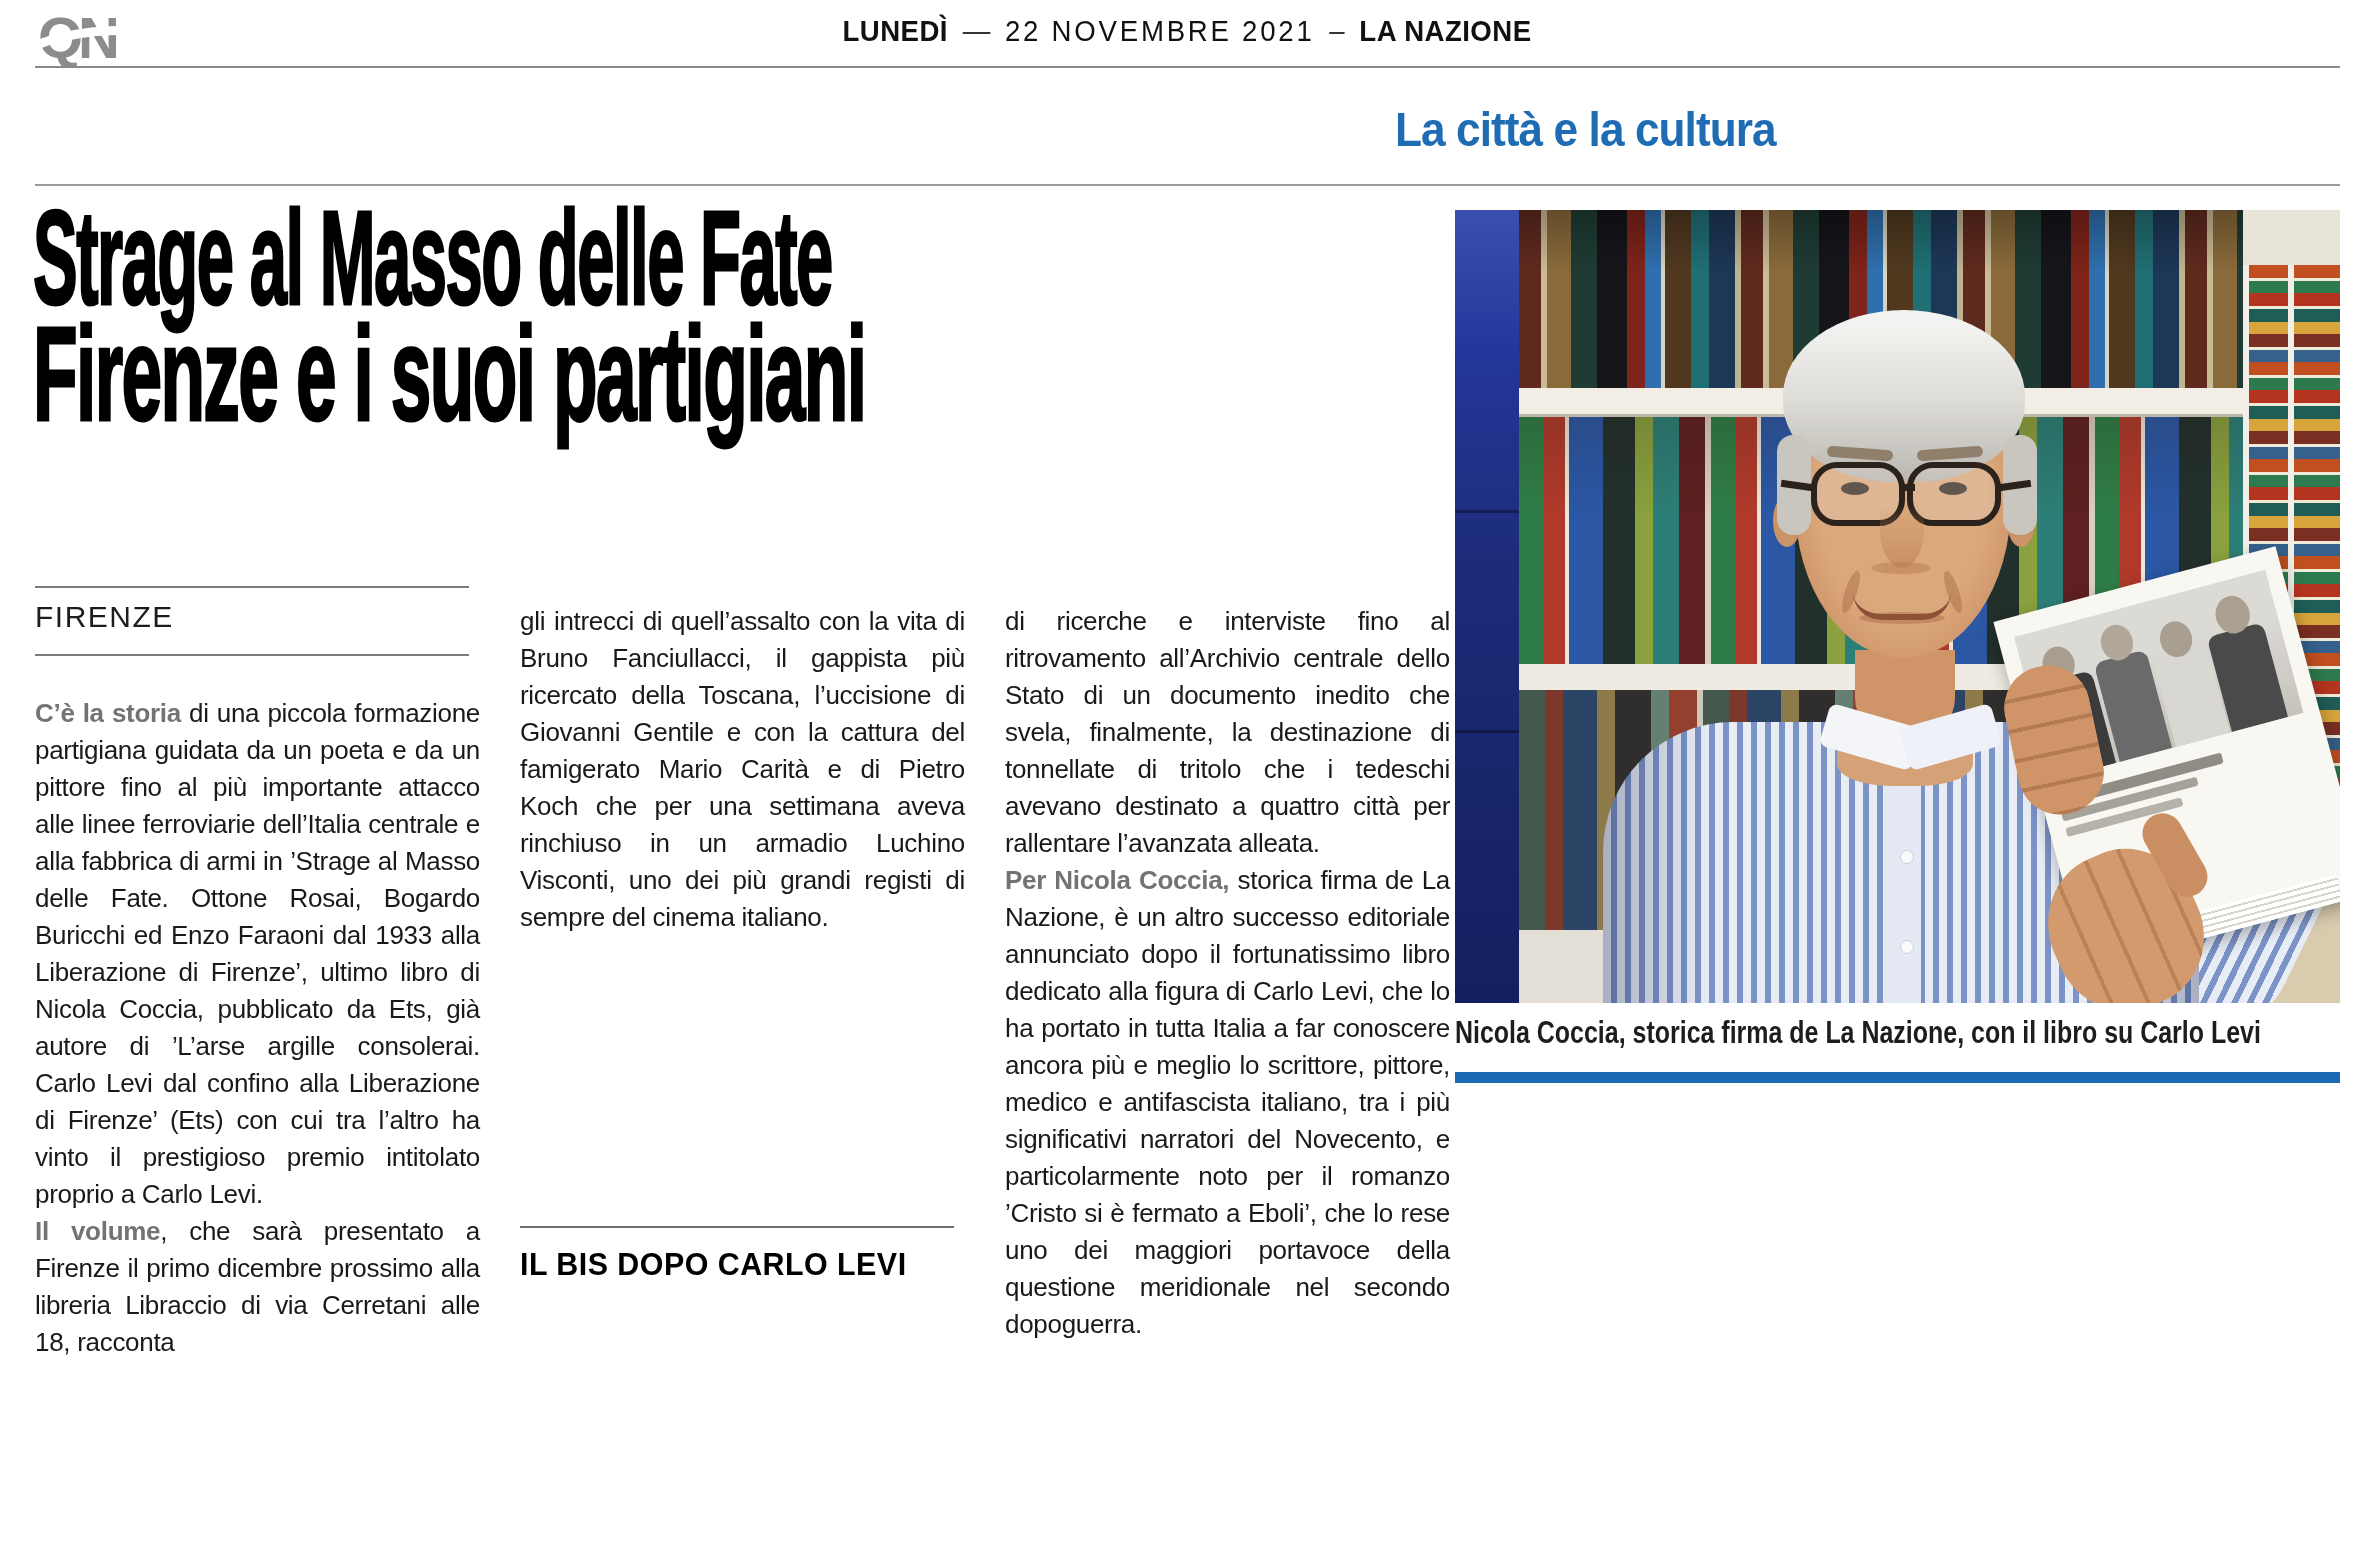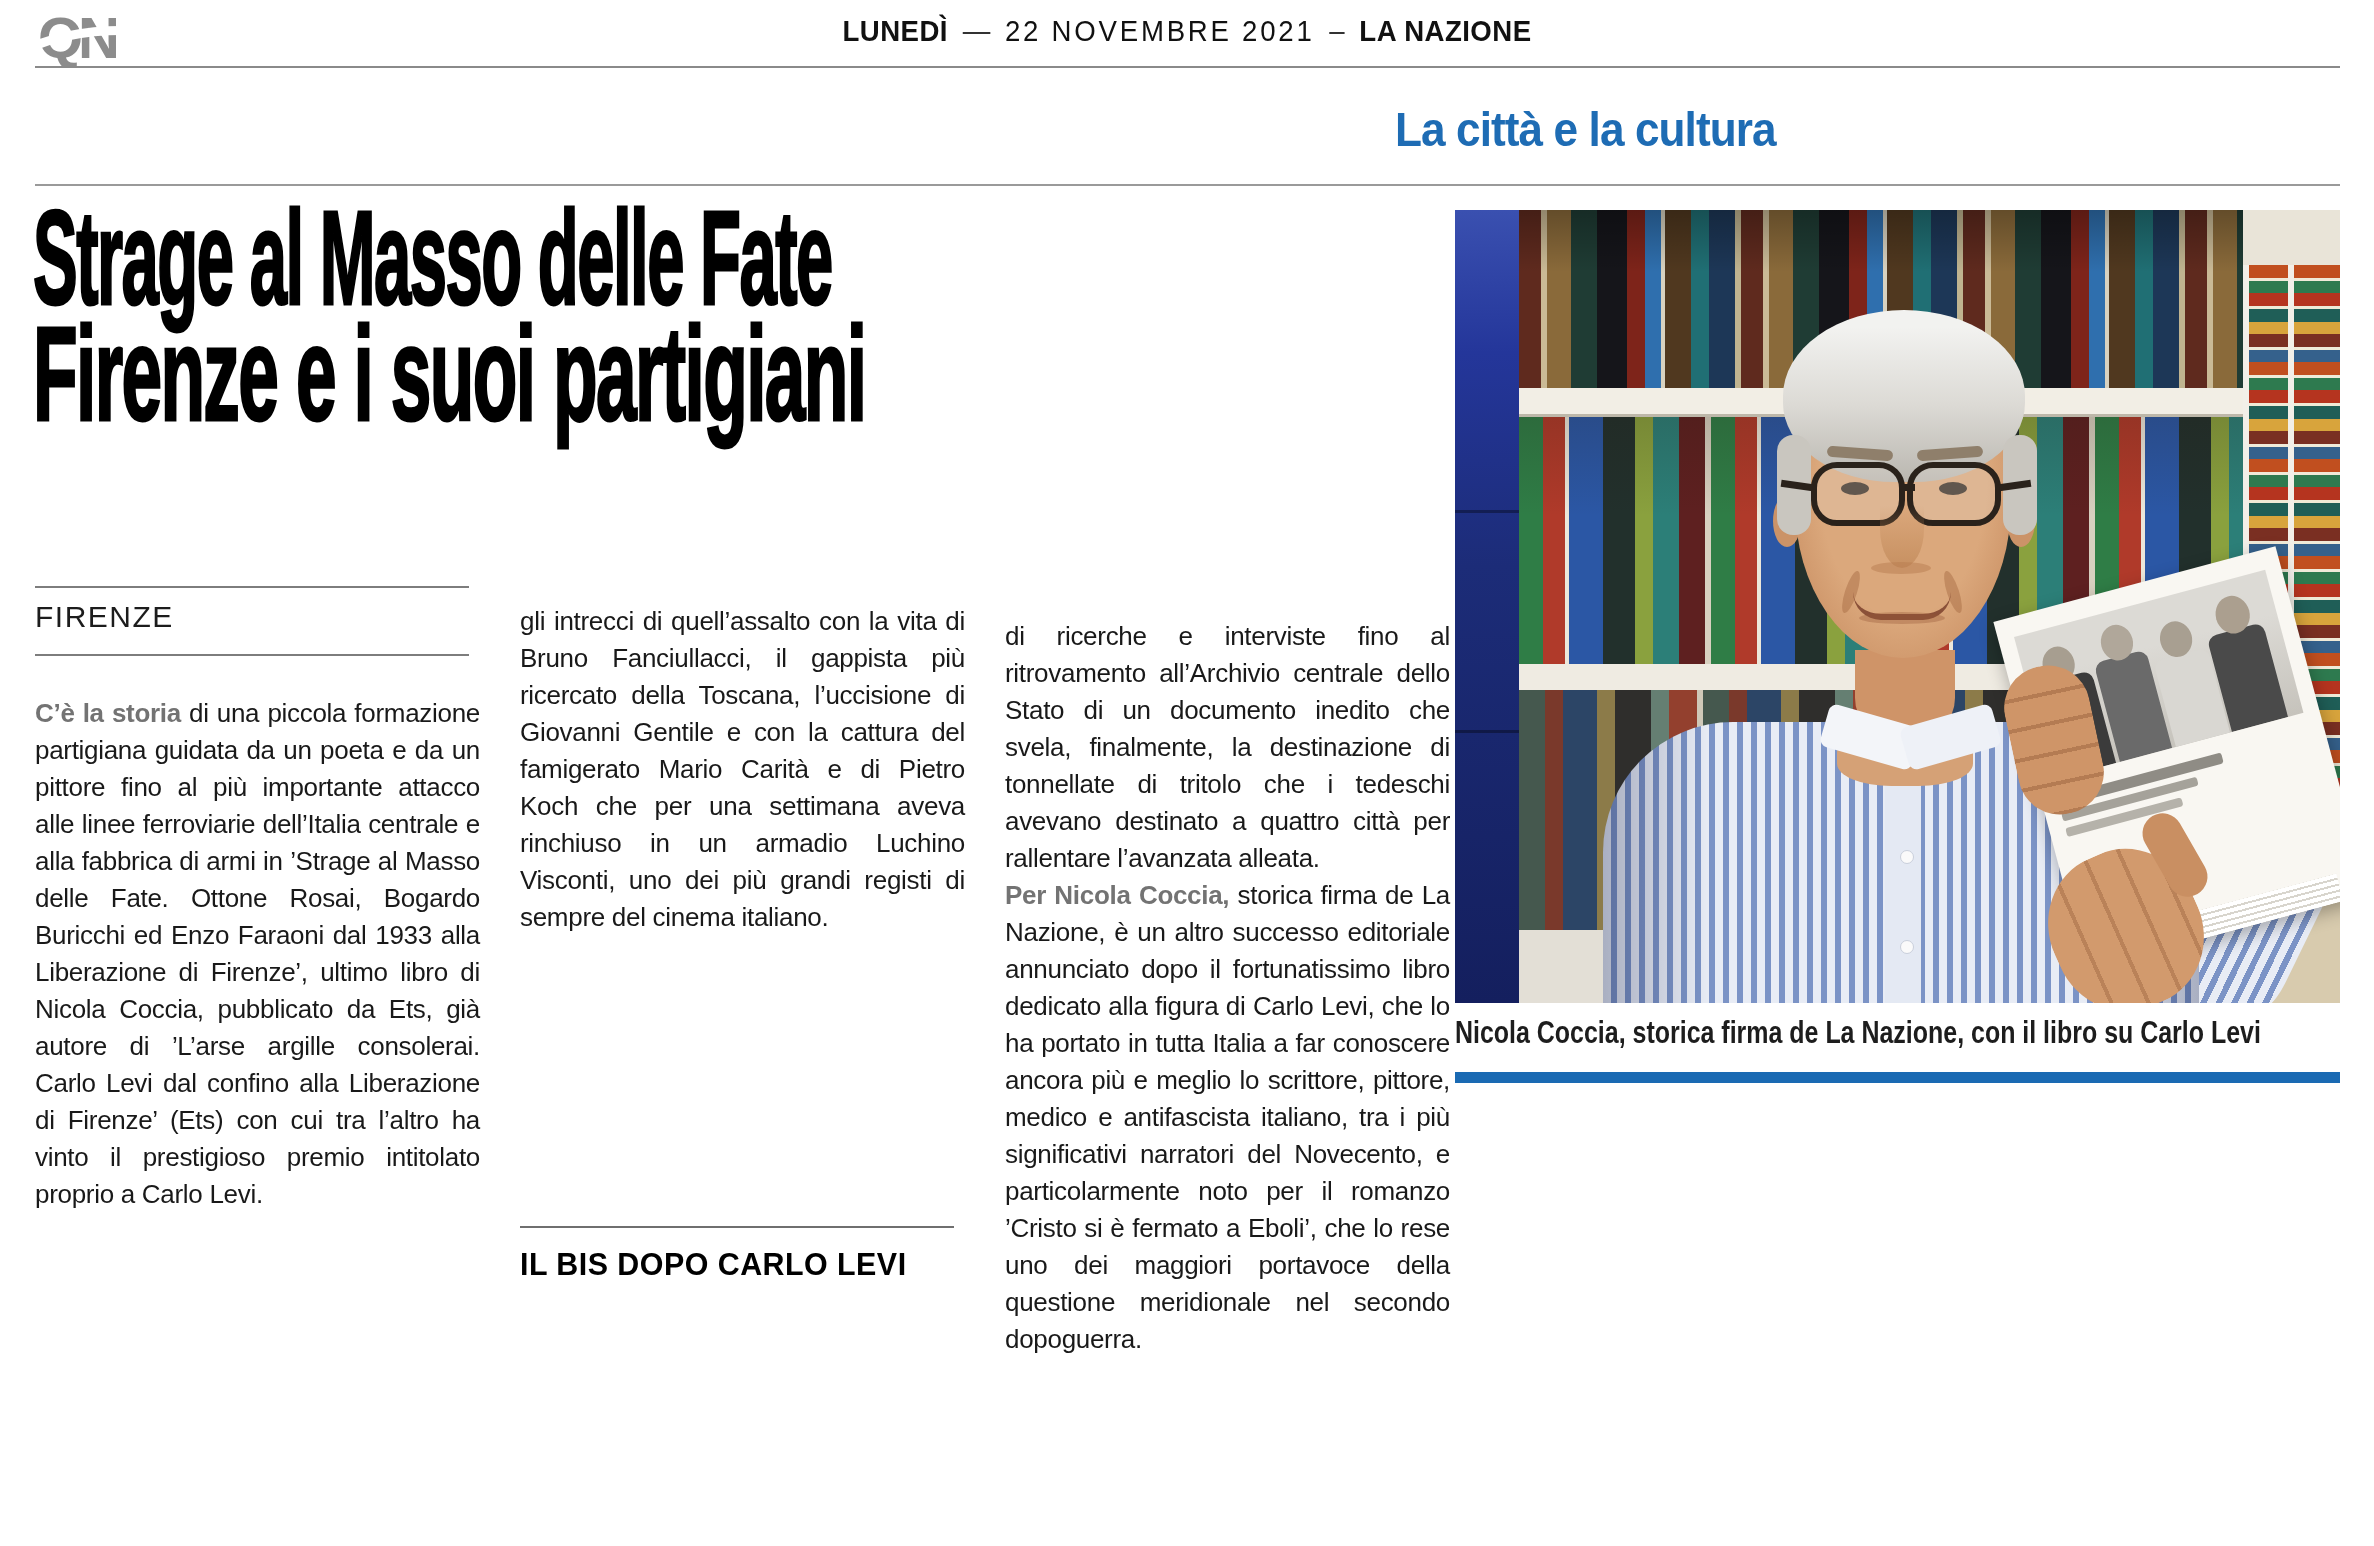--- a/index.html
+++ b/index.html
@@ -37,21 +37,21 @@
   .kicker{position:absolute;left:35px;top:600px;font-size:30px;letter-spacing:1.5px;color:#1c1c1c;}
   .kicker-rule-bottom{left:35px;top:654px;width:434px;background:#7d7d7d;}
 
   
   .col{position:absolute;width:445px;font-size:26px;line-height:37px;letter-spacing:-.3px;
        text-align:justify;color:#191919;}
   .col p{margin:0;}
   .col strong{font-weight:bold;color:#737373;}
   .col1{left:35px;top:695px;}
   .col2{left:520px;top:603px;}
-  .col3{left:1005px;top:603px;margin-top:15px;}
+  .col3{left:1005px;top:603px;}
 
   
   .crosshead-rule{left:520px;top:1226px;width:434px;background:#6f6f6f;}
   .crosshead{position:absolute;left:520px;top:1246px;font-size:32px;font-weight:bold;
              letter-spacing:.5px;color:#000;transform:scaleX(.95);transform-origin:0 0;
              white-space:nowrap;}
 
   
   .photo{position:absolute;left:1455px;top:210px;width:885px;height:793px;margin:0;
          overflow:hidden;background:#d7cfbf;}
@@ -179,20 +179,21 @@
     <span class="hl-line">Strage al Masso delle Fate</span>
     <span class="hl-line">Firenze e i suoi partigiani</span>
   </h1>
 
   <div class="rule kicker-rule-top"></div>
   <div class="kicker">FIRENZE</div>
   <div class="rule kicker-rule-bottom"></div>
 
   <div class="col col1">
       <p><strong>C’è la storia</strong> di una piccola formazione partigiana guidata da un poeta e da un pittore fino al più importante attacco alle linee ferroviarie dell’Italia centrale e alla fabbrica di armi in ’Strage al Masso delle Fate. Ottone Rosai, Bogardo Buricchi ed Enzo Faraoni dal 1933 alla Liberazione di Firenze’, ultimo libro di Nicola Coccia, pubblicato da Ets, già autore di ’L’arse argille consolerai. Carlo Levi dal confino alla Liberazione di Firenze’ (Ets) con cui tra l’altro ha vinto il prestigioso premio intitolato proprio a Carlo Levi.</p>
+      <p><strong>Il volume</strong>, che sarà presentato a Firenze il primo dicembre prossimo alla libreria Libraccio di via Cerretani alle 18, racconta</p>
     </div>
   <div class="col col2">
       <p>gli intrecci di quell’assalto con la vita di Bruno Fanciullacci, il gappista più ricercato della Toscana, l’uccisione di Giovanni Gentile e con la cattura del famigerato Mario Carità e di Pietro Koch che per una settimana aveva rinchiuso in un armadio Luchino Visconti, uno dei più grandi registi di sempre del cinema italiano.</p>
     </div>
   <div class="rule crosshead-rule"></div>
   <div class="crosshead">IL BIS DOPO CARLO LEVI</div>
   <div class="col col3">
       <p>di ricerche e interviste fino al ritrovamento all’Archivio centrale dello Stato di un documento inedito che svela, finalmente, la destinazione di tonnellate di tritolo che i tedeschi avevano destinato a quattro città per rallentare l’avanzata alleata.</p>
       <p><strong>Per Nicola Coccia,</strong> storica firma de La Nazione, è un altro successo editoriale annunciato dopo il fortunatissimo libro dedicato alla figura di Carlo Levi, che lo ha portato in tutta Italia a far conoscere ancora più e meglio lo scrittore, pittore, medico e antifascista italiano, tra i più significativi narratori del Novecento, e particolarmente noto per il romanzo ’Cristo si è fermato a Eboli’, che lo rese uno dei maggiori portavoce della questione meridionale nel secondo dopoguerra.</p>
     </div>

